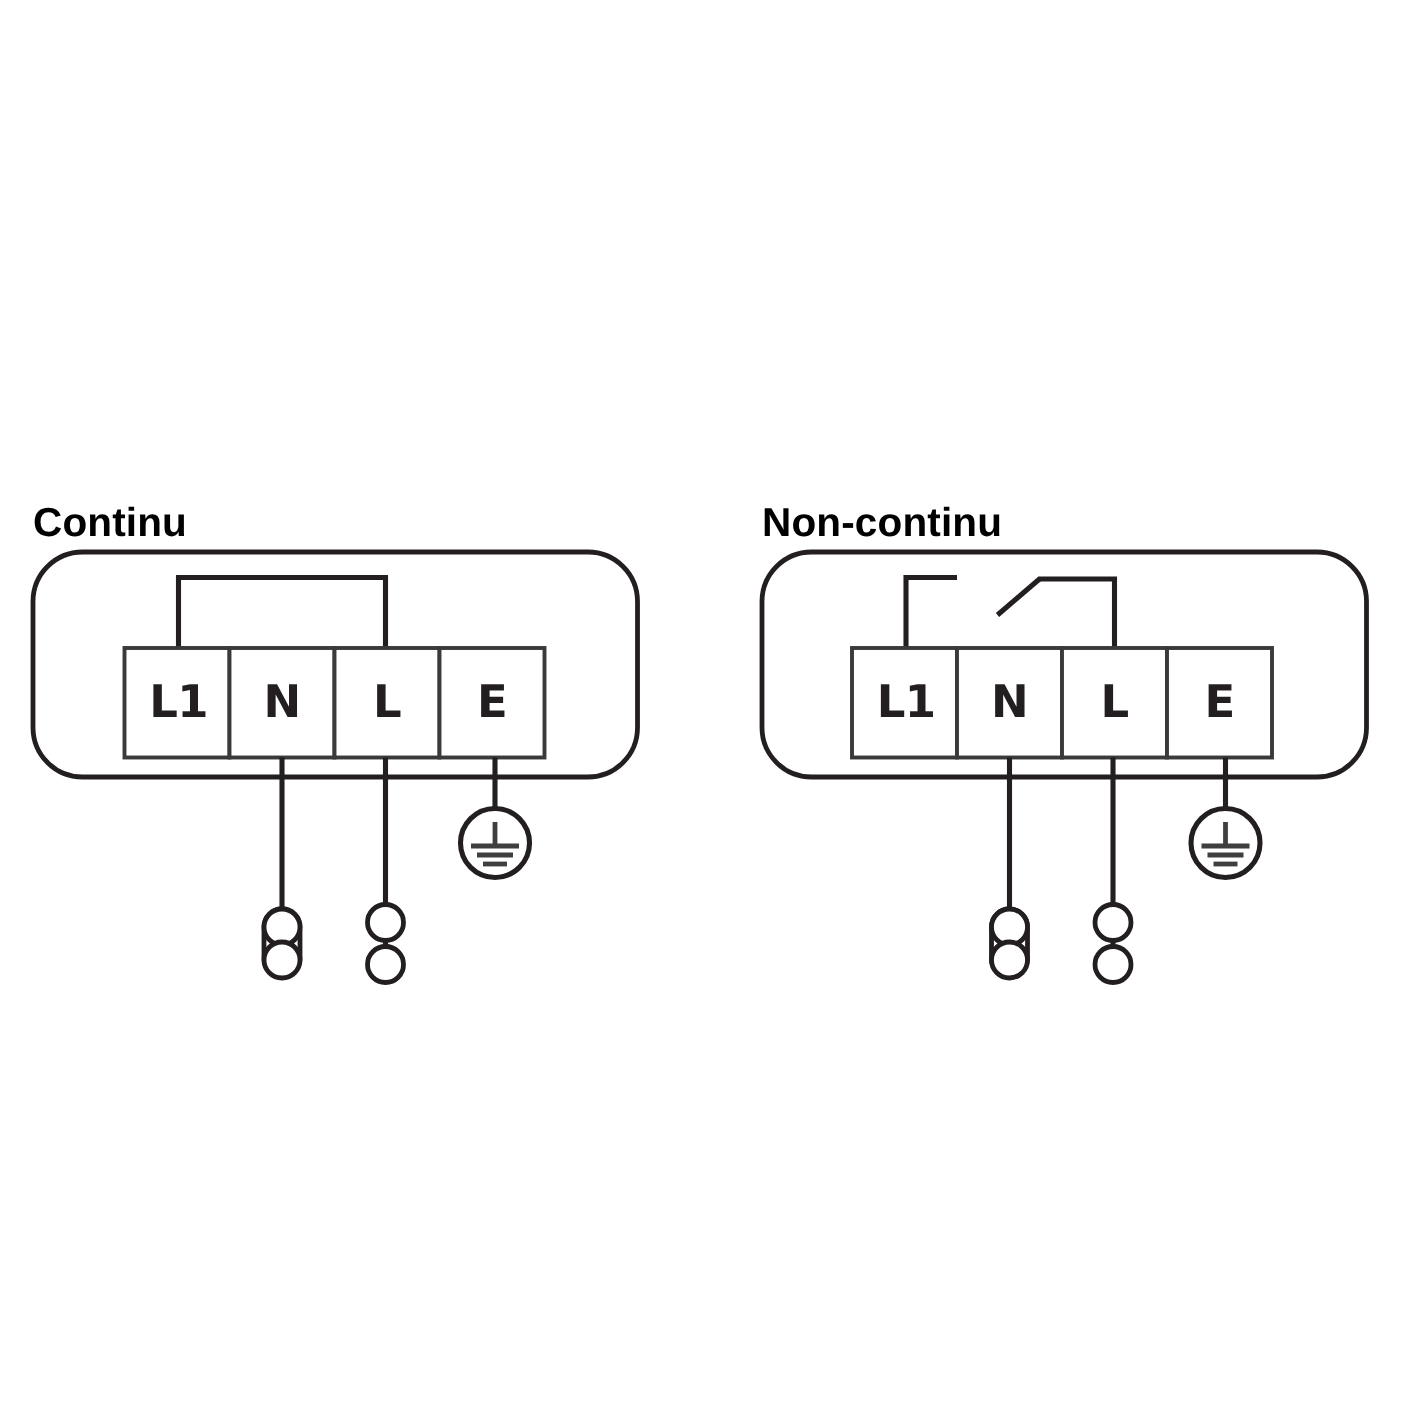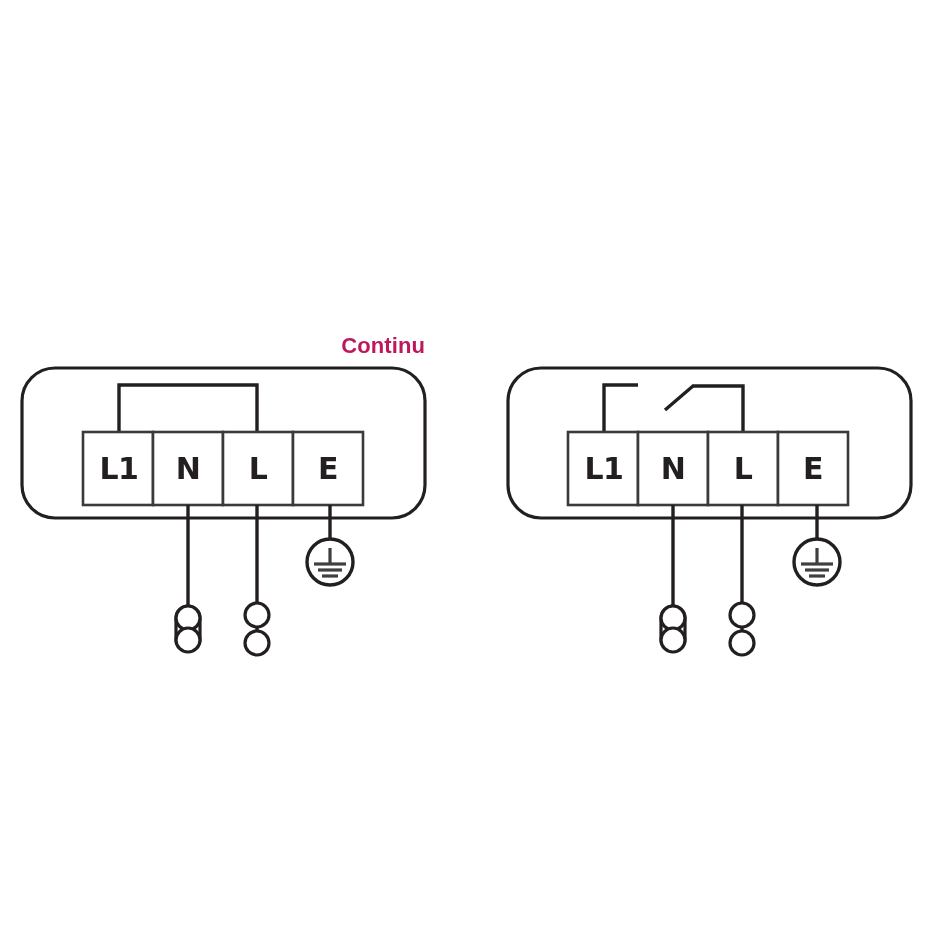--- a/index.html
+++ b/index.html
@@ -63,35 +63,36 @@
     stroke-width: 3.4;
   }
   .earth-bar {
     stroke: #3f3f3f;
     stroke-width: 3.2;
     stroke-linecap: butt;
   }
   .title {
     position: absolute;
     font-family: "Liberation Sans", sans-serif;
-    font-size: 22px;
+    font-size: 27px;
     font-weight: 600;
-    color: #be185d;
+    color: #000000;
     white-space: nowrap;
-    text-align: right;
+    text-align: left;
     letter-spacing: 0.1px;
   }
 </style>
 </head>
 <body>
 
 <div id="canvas">
 
   <div class="title" id="title-left" style="left:22px; top:333px; width:403px;">Continu</div>
 
+  <div class="title" id="title-right" style="left:508px; top:333px; width:403px;">Non-continu</div>
 
   <svg class="diagram-svg" viewBox="0 0 945 945" xmlns="http://www.w3.org/2000/svg">
 
     <g>
 
       <rect class="enclosure" x="22" y="368" width="403" height="150" rx="33" ry="33"></rect>
 
       <path class="wire" d="M 119 432 L 119 385 L 257 385 L 257 432"></path>
 
       <g>

